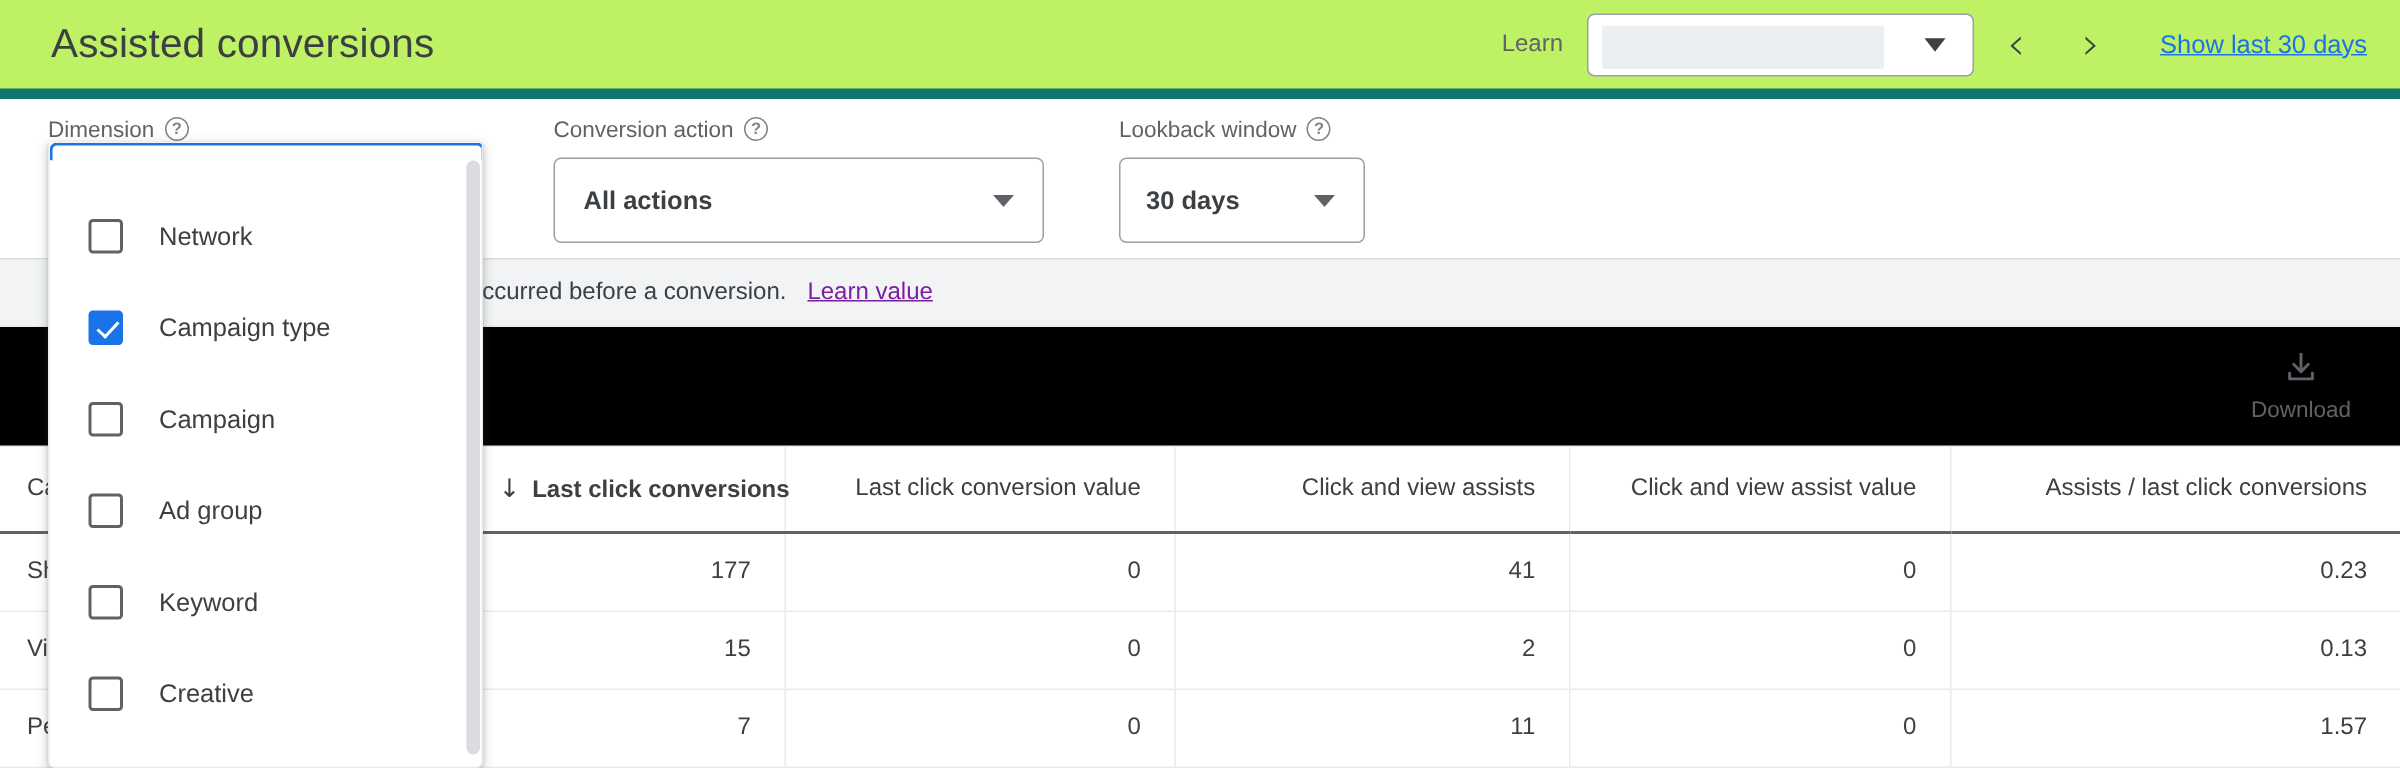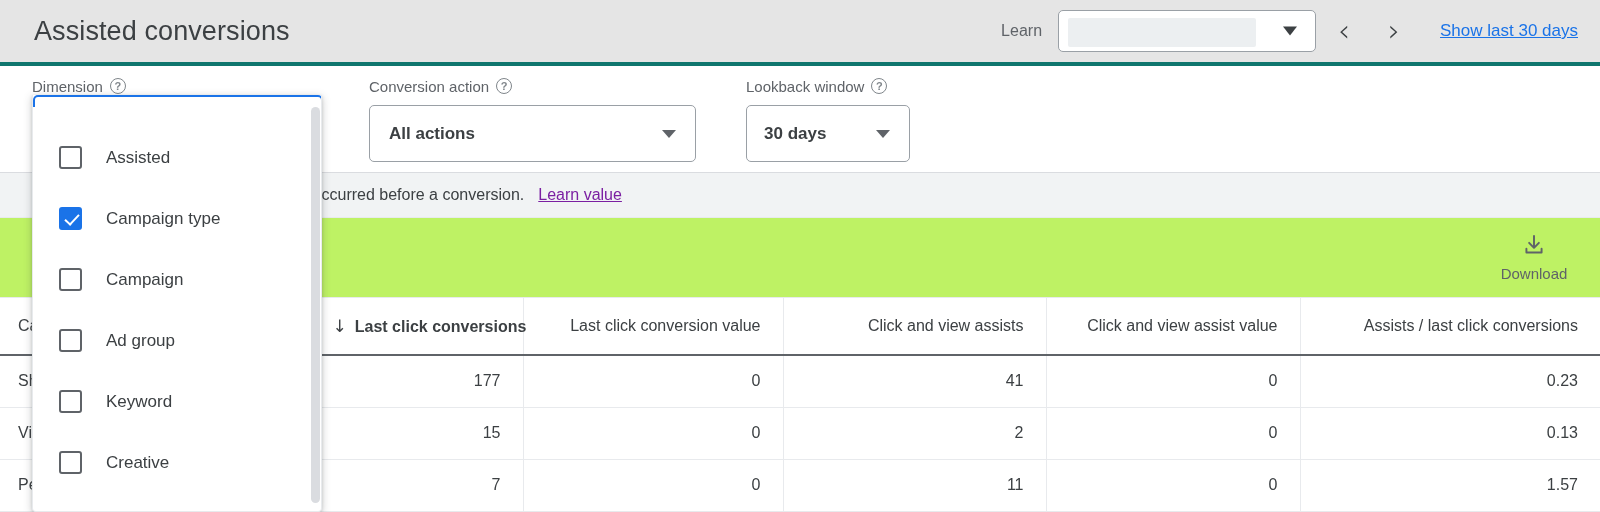--- a/index.html
+++ b/index.html
@@ -14,22 +14,22 @@
     width: 1600px; height: 512px;
     background: #fff;
     overflow: hidden;
   }
 
   
   .topbar {
     position: absolute; left: 0; top: 0;
     width: 1600px; height: 66px;
     display: flex; align-items: center;
-    border-bottom: 4px solid #0f766e;
-    background: #e5e5e5;
+    border-bottom: 7px solid #0f766e;
+    background: #bef264;
   }
   .page-title {
     margin-left: 34px;
     font-size: 27px;
     color: #3c4043;
     font-weight: 400;
     letter-spacing: .1px;
     white-space: nowrap;
   }
   .topbar-right {
@@ -144,21 +144,21 @@
     margin-left: 14px;
     font-size: 16px; color: #7b1fa2;
     text-decoration: underline;
     white-space: nowrap;
   }
 
   
   .toolbar {
     position: absolute; left: 0; top: 218px;
     width: 1600px; height: 80px;
-    background: #bef264;
+    background: #000000;
     border-bottom: 1px solid #e8eaed;
   }
   .download {
     position: absolute; right: 26px; top: 14px;
     width: 80px;
     display: flex; flex-direction: column;
     align-items: center; gap: 7px;
   }
   .dl-icon { width: 26px; height: 26px; display: block; }
   .dl-label { font-size: 15px; color: #5f6368; white-space: nowrap; }
@@ -397,21 +397,21 @@
       </tbody>
     </table>
   </div>
 
   <div class="dropdown">
     <div class="dd-focus-top"></div>
 
     <div class="dd-list">
       <div class="dd-item">
         <span class="cbox"></span>
-        <span class="dd-text">Assisted</span>
+        <span class="dd-text">Network</span>
       </div>
       <div class="dd-item">
         <span class="cbox checked"></span>
         <span class="dd-text">Campaign type</span>
       </div>
       <div class="dd-item">
         <span class="cbox"></span>
         <span class="dd-text">Campaign</span>
       </div>
       <div class="dd-item">

